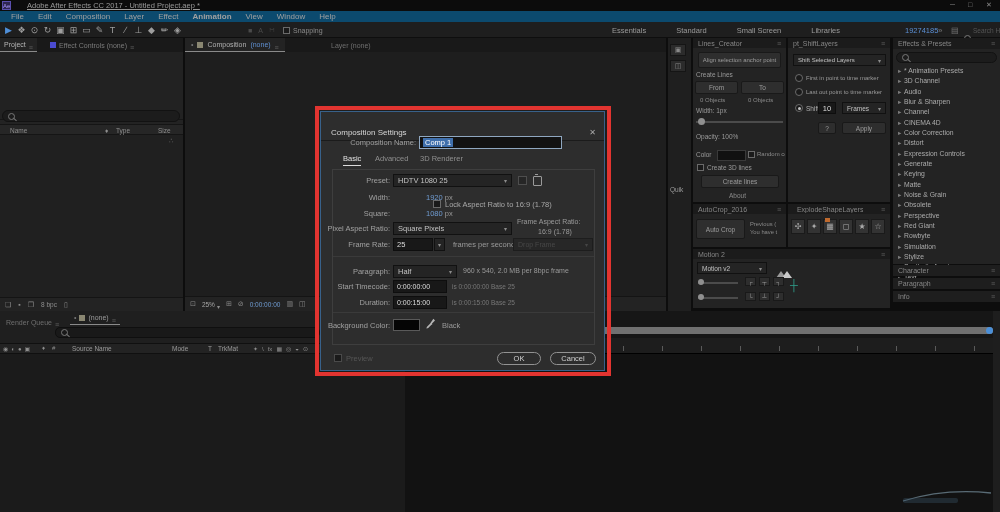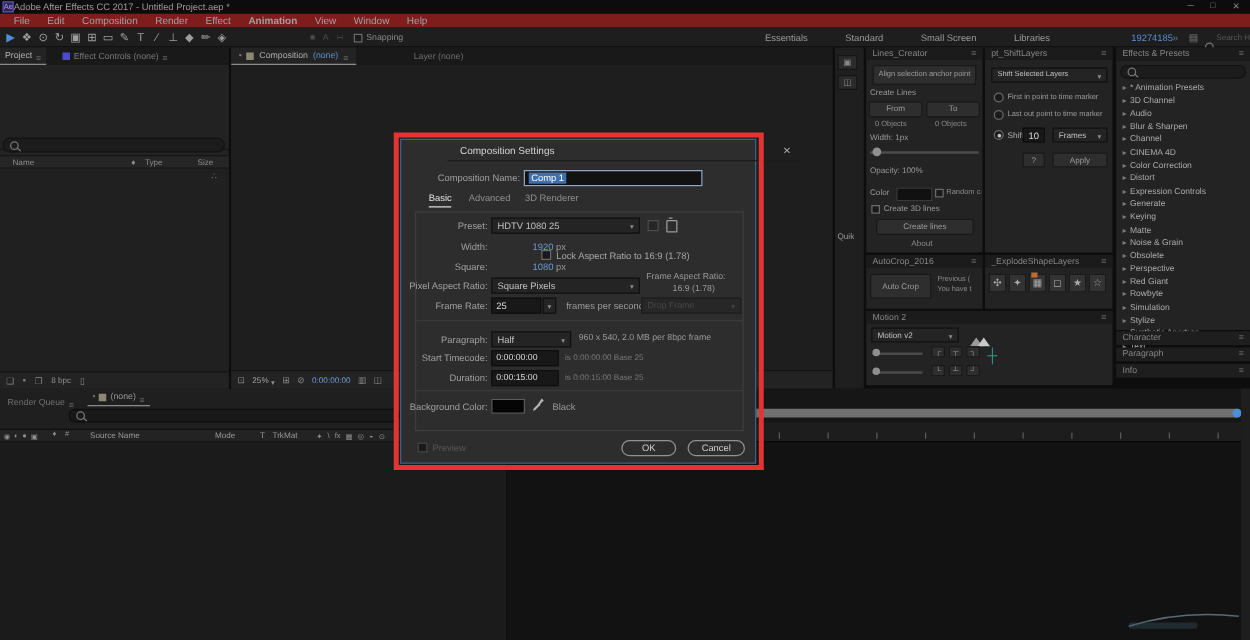--- a/index.html
+++ b/index.html
@@ -41,31 +41,31 @@
   .trash::before{content:'';position:absolute;top:-3px;left:1px;width:3px;height:1px;background:#9a9a9a;}
   .mtn{display:inline-block;width:0;height:0;border-left:5px solid transparent;border-right:5px solid transparent;border-bottom:7px solid #9a9a9a;}
 </style>
 </head>
 <body>
 
 <div class="app">
 
   <div class="abs flex" style="left:0;top:0;width:1000px;height:11px;background:#0c0c0c;">
     <span style="display:inline-block;margin-left:2px;width:9px;height:9px;background:#2f2753;color:#a898ff;font-size:6px;line-height:9px;text-align:center;border:1px solid #5a4fae;box-sizing:border-box;">Ae</span>
-    <span style="margin-left:0;font-size:7.5px;color:#9a9a9a;white-space:nowrap;">Adobe After Effects CC 2017 - Untitled Project.aep *</span>
+    <span style="margin-left:16px;font-size:7.5px;color:#9a9a9a;white-space:nowrap;text-decoration:underline;">Adobe After Effects CC 2017 - Untitled Project.aep *</span>
     <span class="abs" style="left:950px;top:1px;font-size:7px;color:#8a8a8a;">─</span>
     <span class="abs" style="left:968px;top:1px;font-size:7px;color:#8a8a8a;">□</span>
     <span class="abs" style="left:986px;top:1px;font-size:7px;color:#8a8a8a;">✕</span>
   </div>
 
-  <div class="abs flex" style="left:0;top:11px;width:1000px;height:11px;background:#7f1d1d;padding-left:4px;box-sizing:border-box;align-items:flex-end;">
+  <div class="abs flex" style="left:0;top:11px;width:1000px;height:11px;background:#0c4a6e;padding-left:4px;box-sizing:border-box;align-items:flex-end;">
       <span class="menuitem" style="font-size: 8px; color: rgb(160, 160, 160); padding: 0px 7px; line-height: 11px;">File</span>
       <span class="menuitem" style="font-size: 8px; color: rgb(160, 160, 160); padding: 0px 7px; line-height: 11px;">Edit</span>
       <span class="menuitem" style="font-size: 8px; color: rgb(160, 160, 160); padding: 0px 7px; line-height: 11px;">Composition</span>
-      <span class="menuitem" style="font-size: 8px; color: rgb(160, 160, 160); padding: 0px 7px; line-height: 11px;">Render</span>
+      <span class="menuitem" style="font-size: 8px; color: rgb(160, 160, 160); padding: 0px 7px; line-height: 11px;">Layer</span>
       <span class="menuitem" style="font-size: 8px; color: rgb(160, 160, 160); padding: 0px 7px; line-height: 11px;">Effect</span>
       <span class="menuitem" style="font-size: 8px; color: rgb(160, 160, 160); padding: 0px 7px; line-height: 11px; font-weight: bold;">Animation</span>
       <span class="menuitem" style="font-size: 8px; color: rgb(160, 160, 160); padding: 0px 7px; line-height: 11px;">View</span>
       <span class="menuitem" style="font-size: 8px; color: rgb(160, 160, 160); padding: 0px 7px; line-height: 11px;">Window</span>
       <span class="menuitem" style="font-size: 8px; color: rgb(160, 160, 160); padding: 0px 7px; line-height: 11px;">Help</span>
     </div>
 
   <div class="abs" style="left:0;top:22px;width:1000px;height:16px;background:#1e1e1e;border-bottom:1px solid #0e0e0e;box-sizing:border-box;">
     <div class="abs flex" style="left:2px;top:0;height:16px;">
         <span class="tool">▶</span>
@@ -415,21 +415,21 @@
   </div>
 
   <svg class="abs" style="left:895px;top:486px;" width="100" height="24" viewBox="0 0 100 24">
     <path d="M8 15 Q 50 2 96 7" stroke="#9fc4d8" stroke-opacity="0.5" stroke-width="1.3" fill="none"></path>
     <rect x="8" y="12" width="55" height="5" rx="2" fill="#3c5a6e" fill-opacity="0.35"></rect>
   </svg>
 
   <div class="abs" style="left:315px;top:106px;width:296px;height:270px;border:4px solid #e23430;box-sizing:border-box;z-index:60;pointer-events:none;"></div>
 
   <div class="abs" style="left:320px;top:111px;width:285px;height:260px;background:#2d2d2d;border:1px solid #38618a;box-sizing:border-box;z-index:50;">
-    <div class="abs flex" style="left:0;top:0;width:283px;height:17px;border-bottom:1px solid #1b1b1b;box-sizing:border-box;margin-left:37px;">
+    <div class="abs flex" style="left:0;top:12px;width:283px;height:17px;border-bottom:1px solid #1b1b1b;box-sizing:border-box;">
       <span style="margin-left:10px;font-size:8px;color:#d6d6d6;">Composition Settings</span>
       <span class="abs" style="right:8px;top:4px;font-size:8px;color:#aaa;">✕</span>
     </div>
 
     <div class="lbl" style="left:0;top:26px;width:95px;">Composition Name:</div>
     <div class="inp" style="left:98px;top:24px;width:143px;height:13px;border:1px solid #8fa7c0;background:#121212;">
       <span style="background:#3f6fac;color:#fff;padding:0 2px;">Comp 1</span>
     </div>
 
     <span class="abs" style="left:22px;top:42px;font-size:7.5px;color:#e2e2e2;border-bottom:1px solid #dcdcdc;padding-bottom:2px;">Basic</span>

